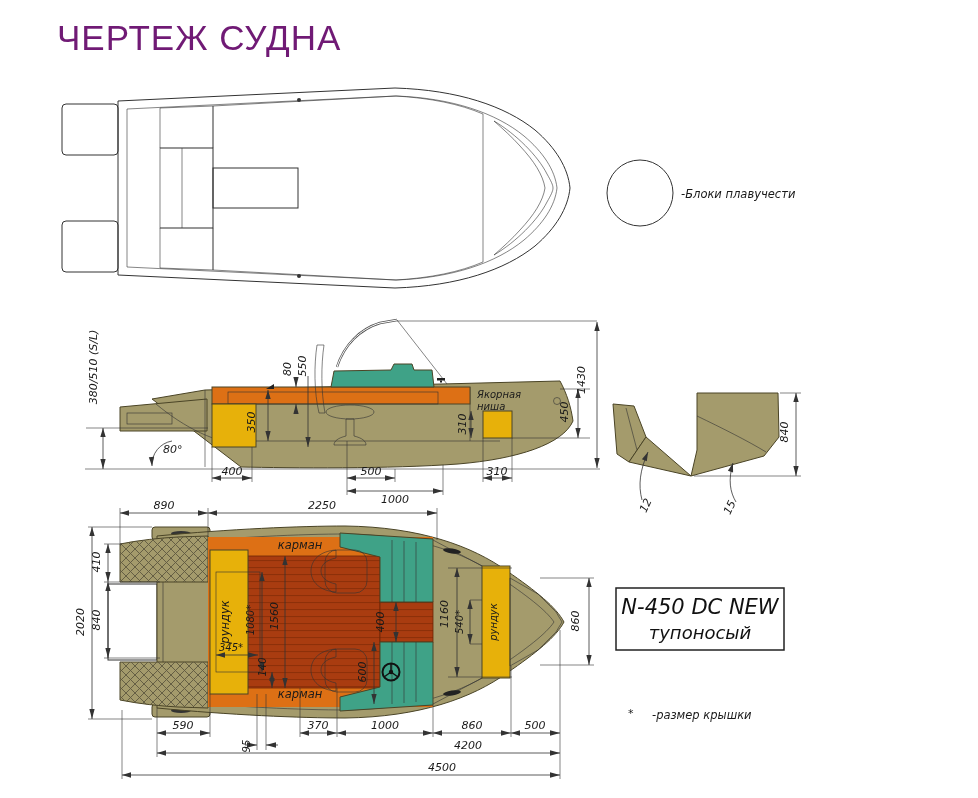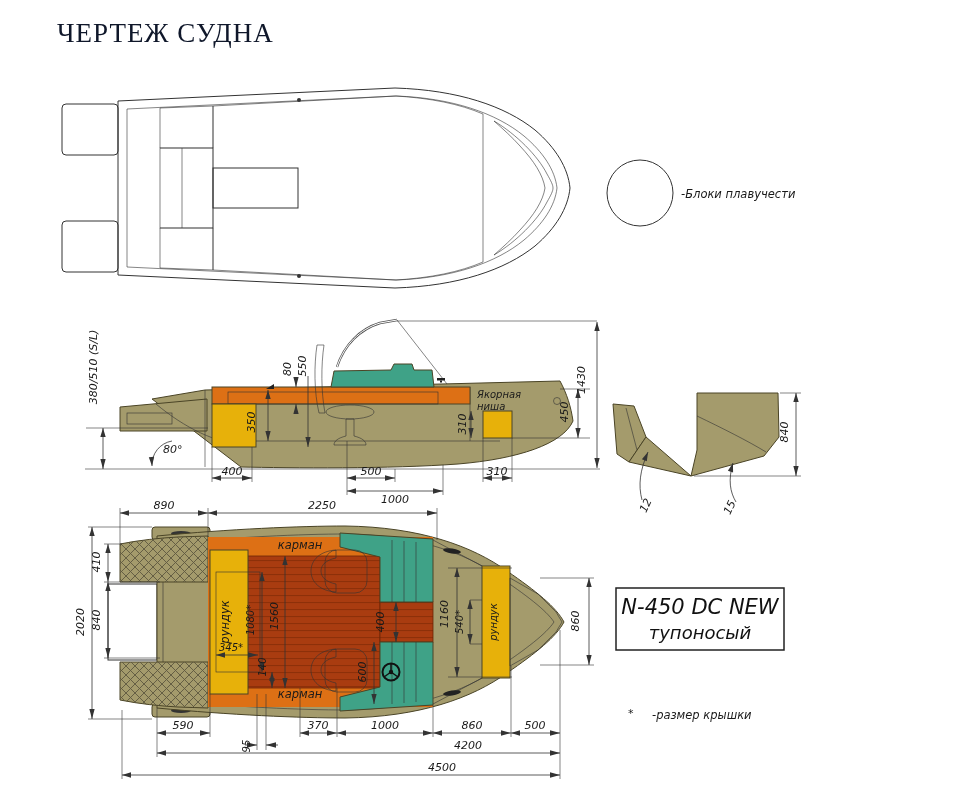--- a/index.html
+++ b/index.html
@@ -1,19 +1,19 @@
 <!DOCTYPE html>
 <html><head>
 <meta charset="utf-8">
 <style>
   html,body{margin:0;padding:0;background:#fff;}
   .page{position:relative;width:978px;height:798px;background:#fff;overflow:hidden;
         font-family:"DejaVu Sans",sans-serif;}
-  .page-title{position:absolute;left:57px;top:18px;font-size:27px;font-weight:500;
-        letter-spacing:1px;color:#0f172a;font-family:Liberation Serif, serif;}
+  .page-title{position:absolute;left:57px;top:18px;font-size:35px;font-weight:500;
+        letter-spacing:1px;color:#701a75;font-family:Liberation Sans, sans-serif;}
   svg{position:absolute;left:0;top:0;}
   .ln{stroke:#333;fill:none;stroke-width:1;}
   .thin{stroke:#333;fill:none;stroke-width:0.6;}
   .dim{stroke:#333;fill:none;stroke-width:0.8;}
   .col{stroke:#4a4426;stroke-width:1;}
   .dt{font:italic 11px "DejaVu Sans",sans-serif;fill:#1a1a1a;}
   .dts{font:italic 10px "DejaVu Sans",sans-serif;fill:#1a1a1a;}
   .lbl{font:italic 11.5px "DejaVu Sans",sans-serif;fill:#1a1a1a;}
   .big1{font:italic 21px "DejaVu Sans",sans-serif;fill:#111;}
   .big2{font:italic 18px "DejaVu Sans",sans-serif;fill:#111;}

